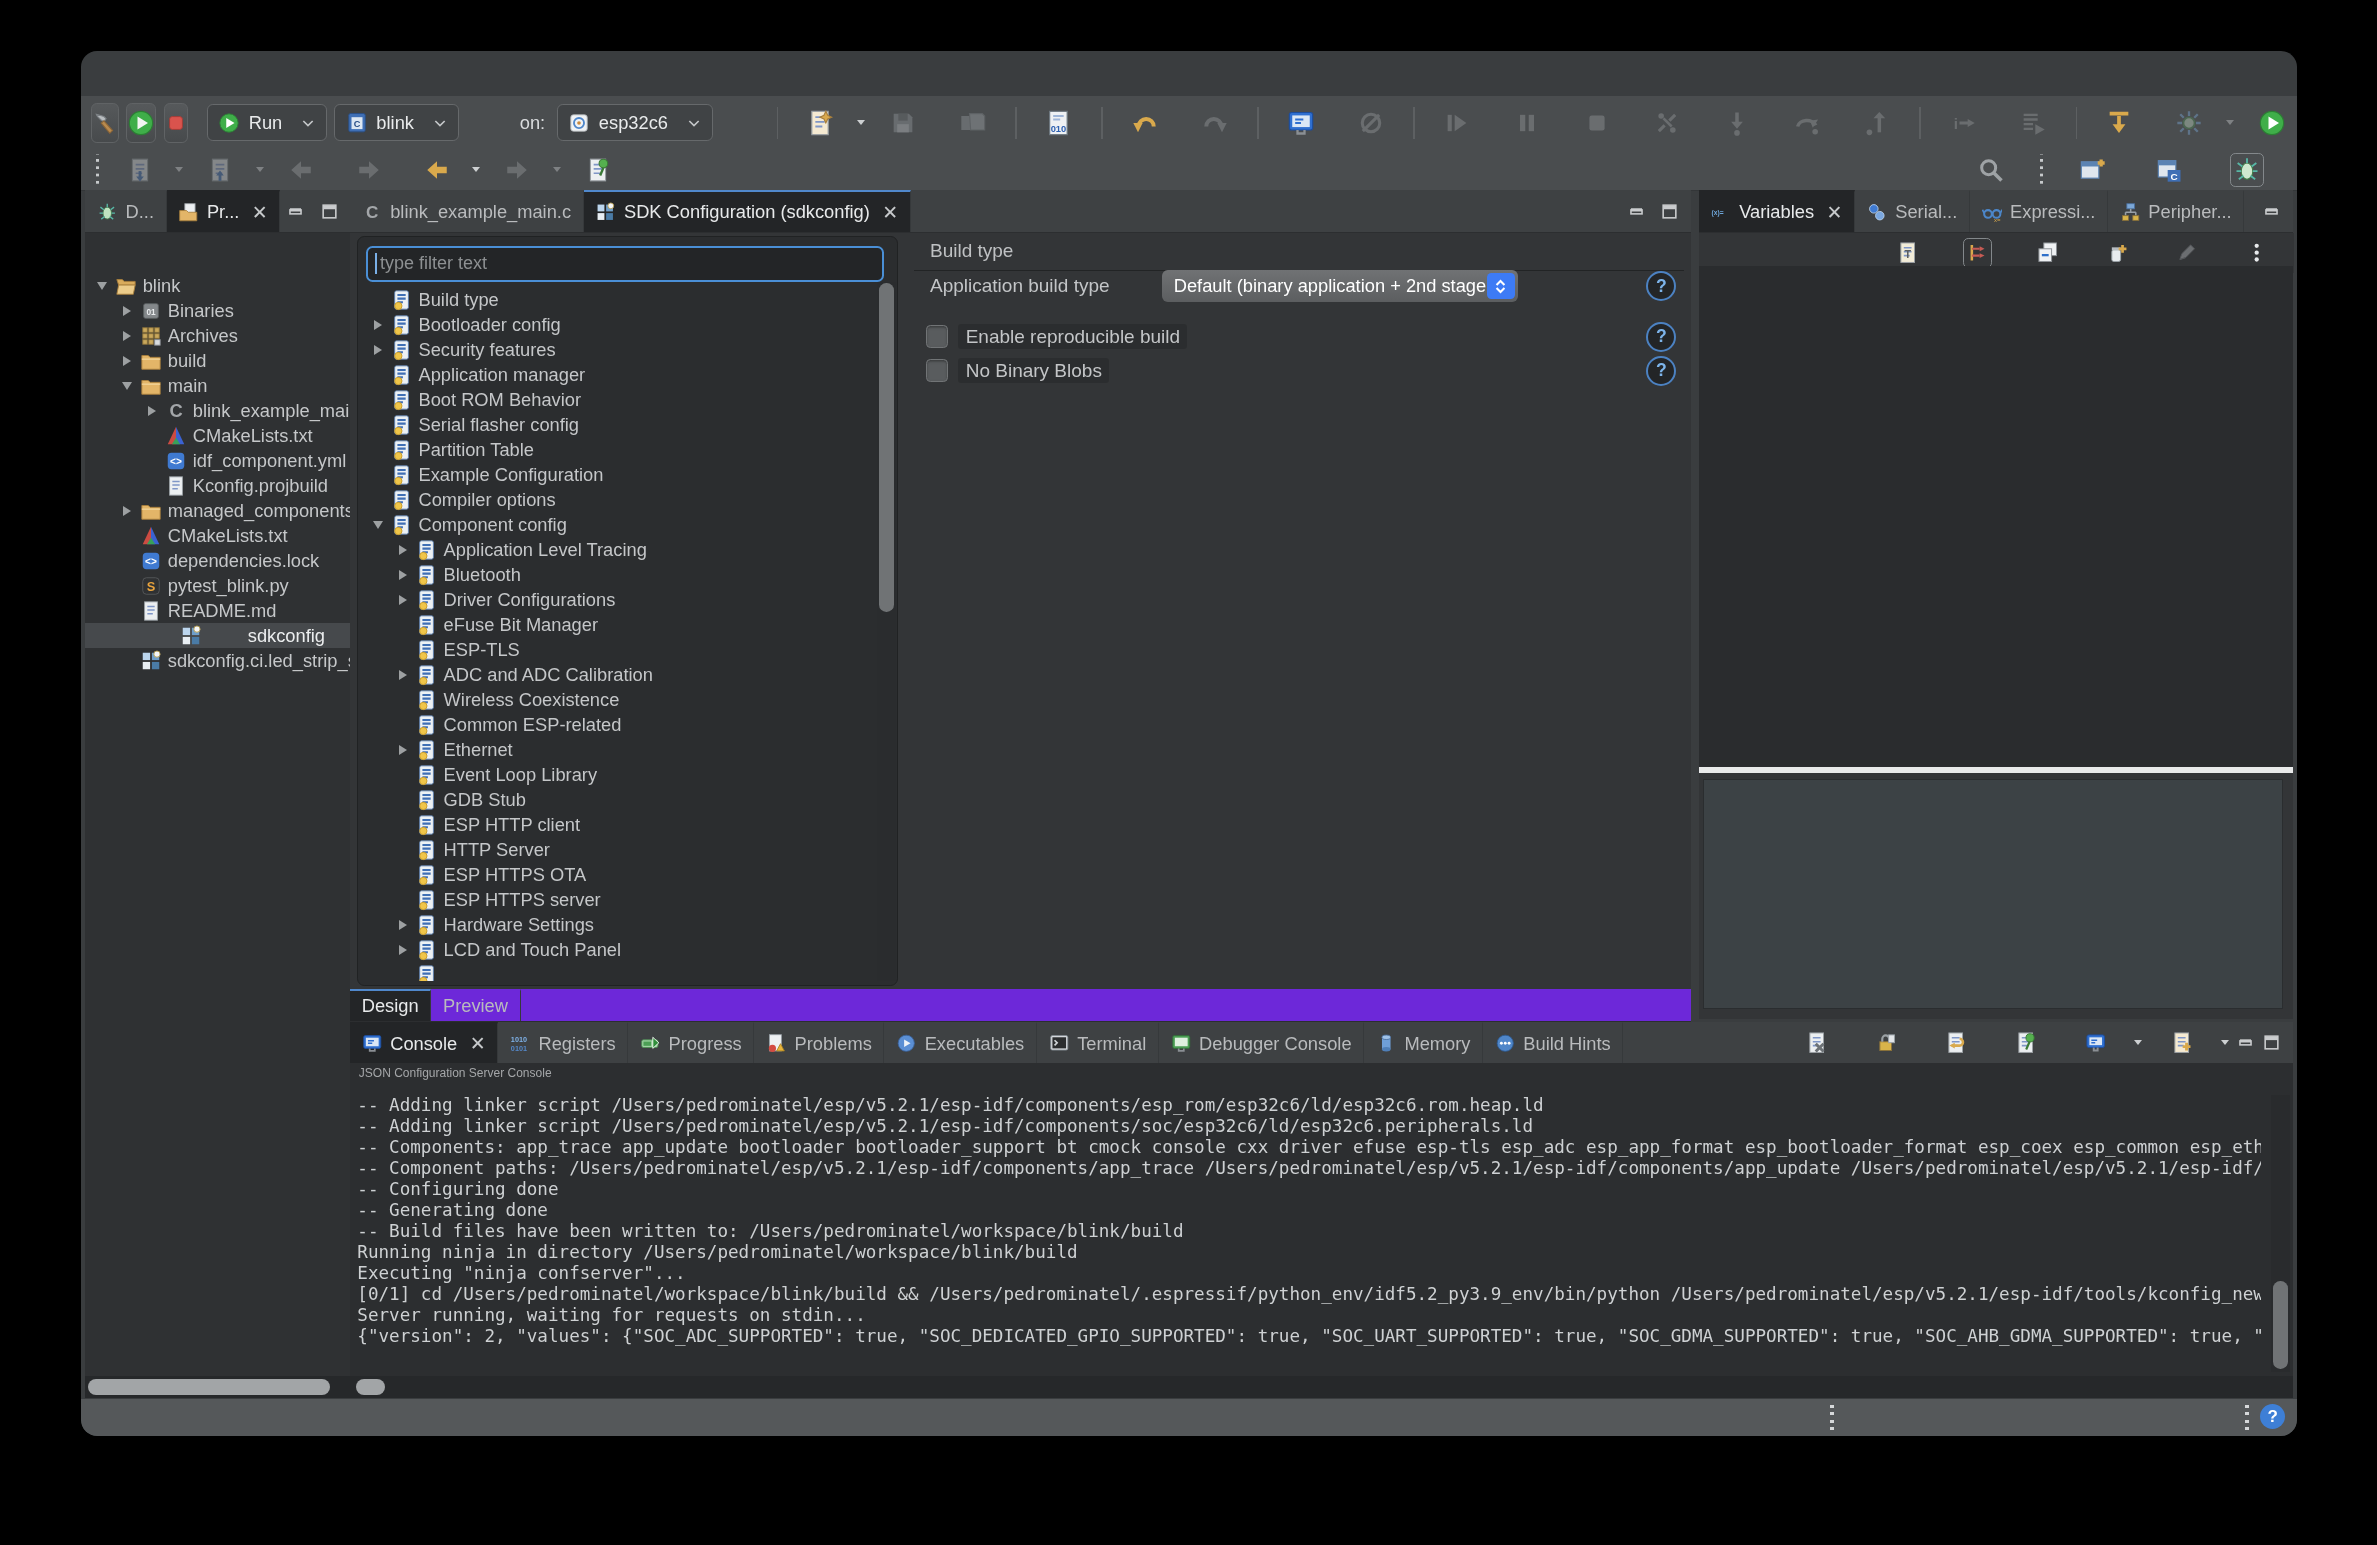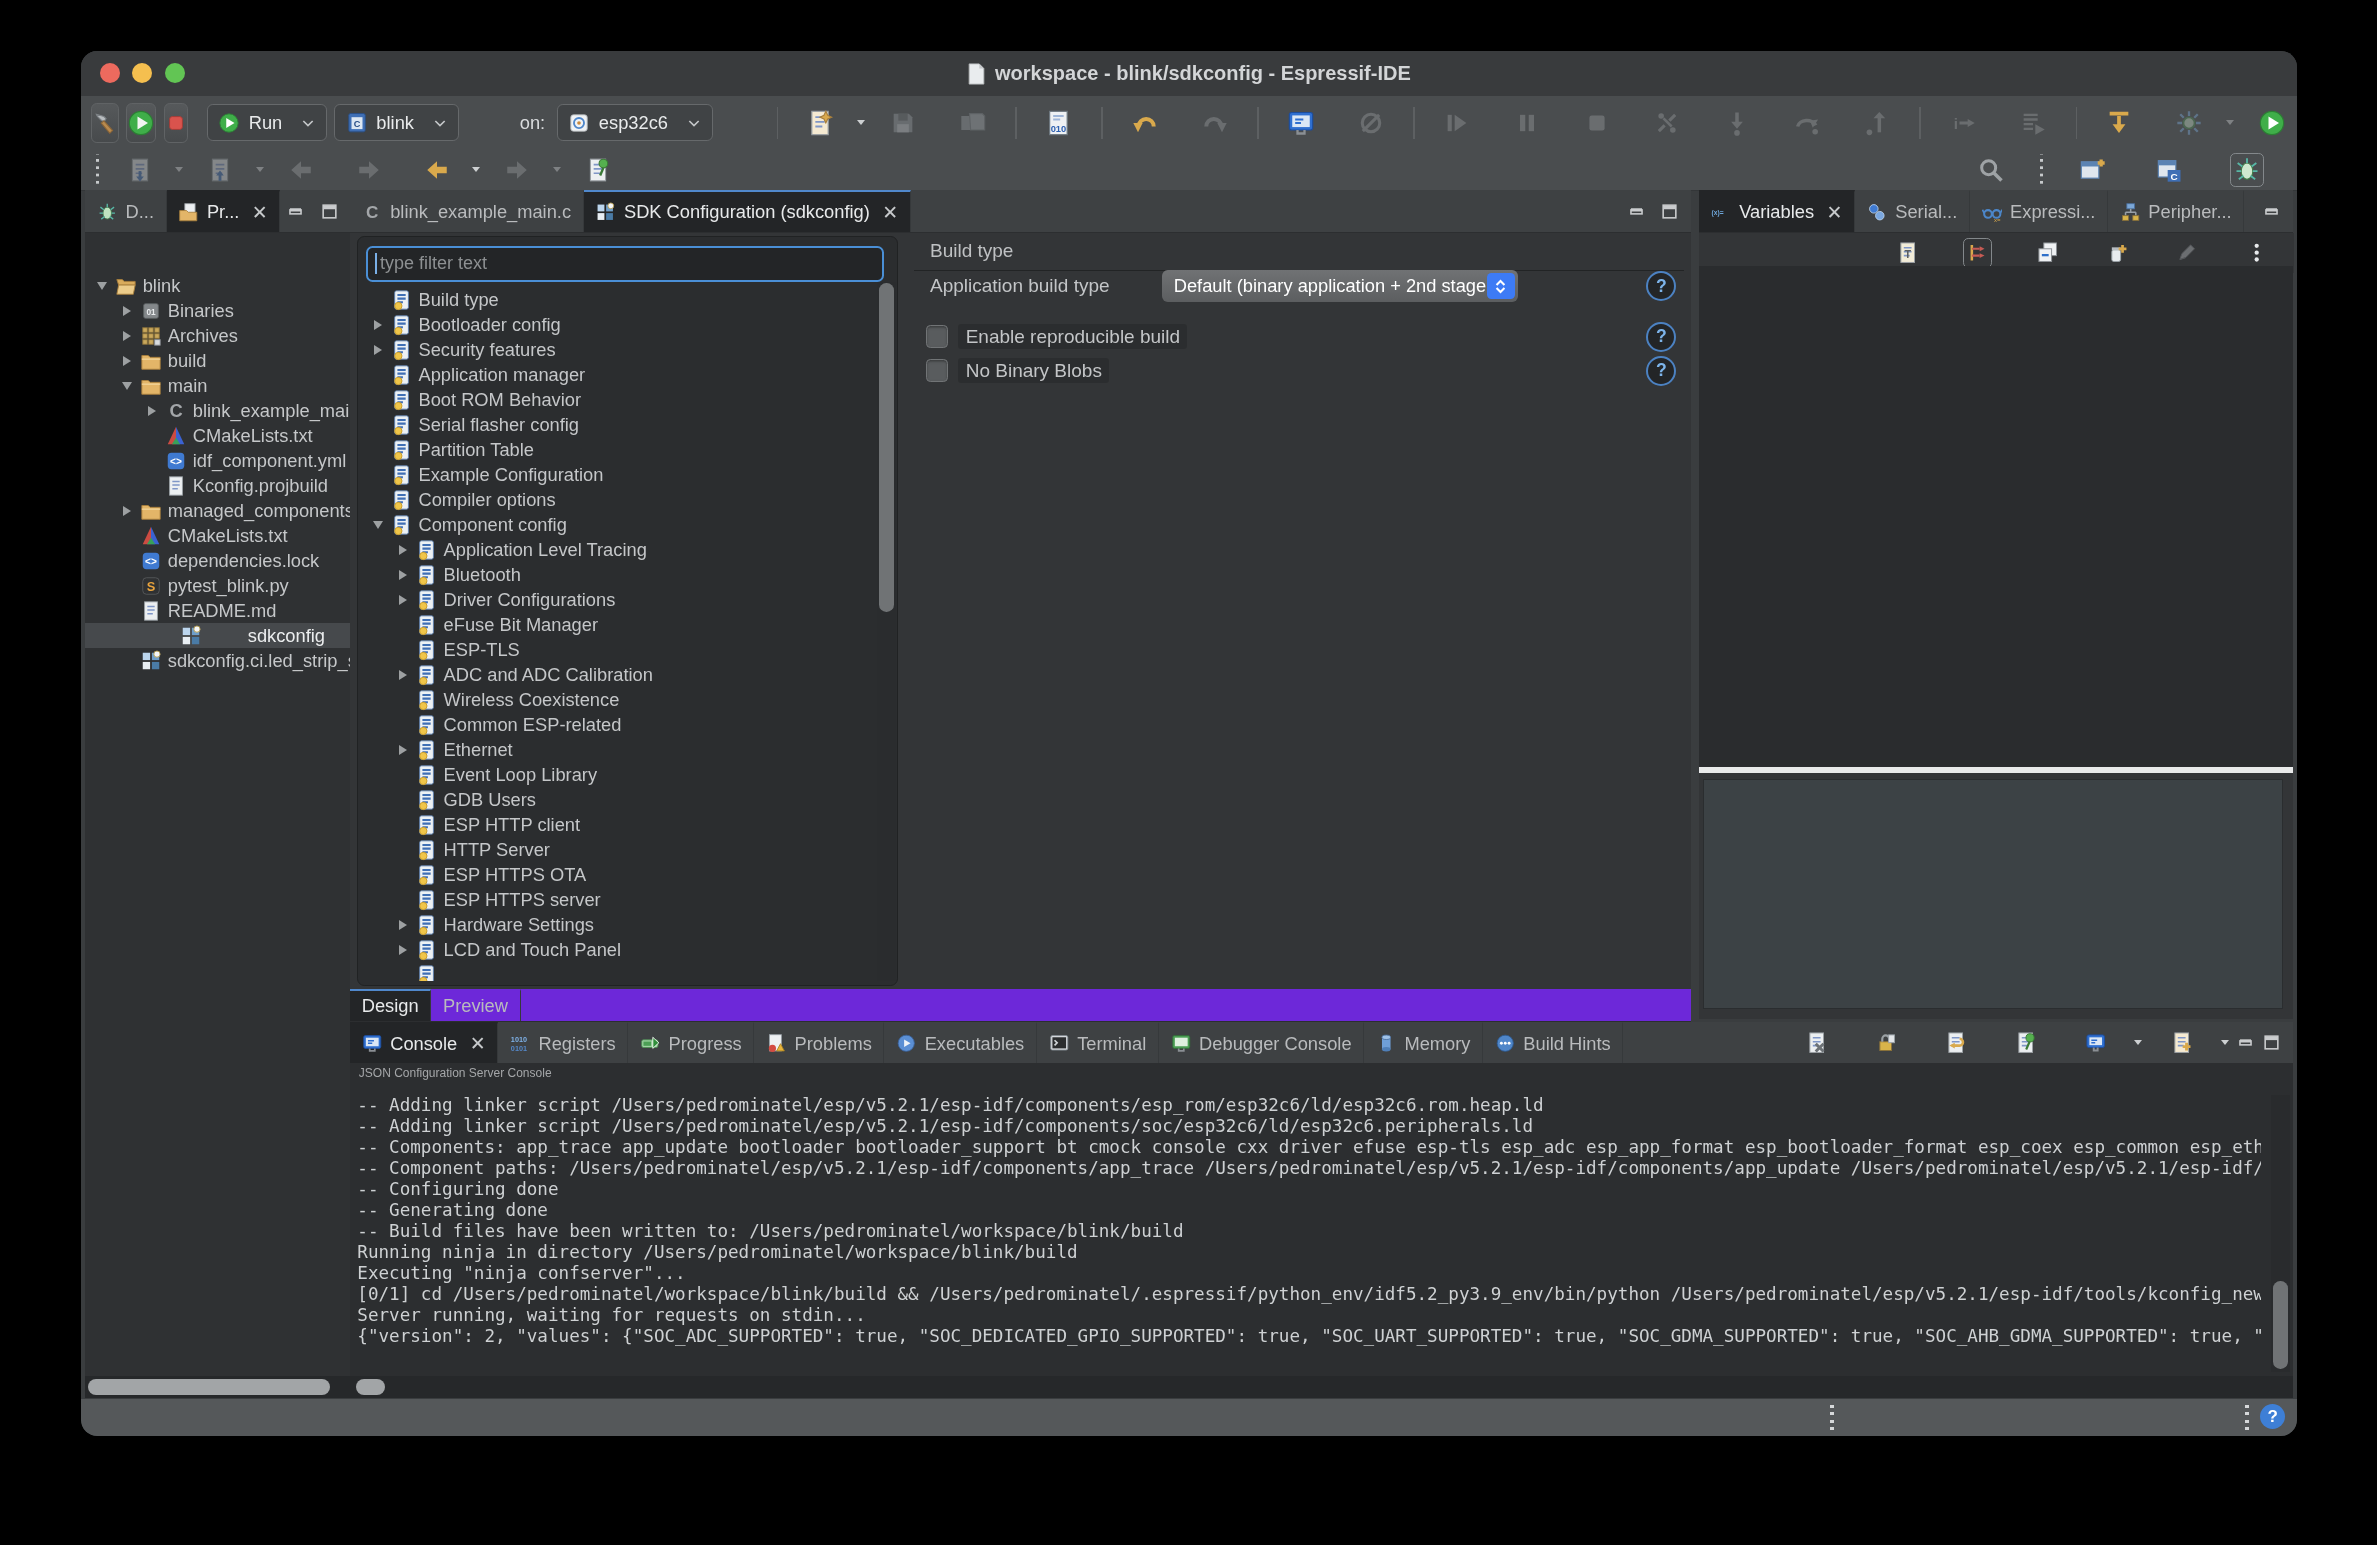--- a/index.html
+++ b/index.html
@@ -90,36 +90,20 @@
   .statusbar{position:absolute;left:0;right:0;bottom:0;height:37px;background:#55585a;border-radius:0 0 16px 16px;}
   .sgrip{position:absolute;top:5.9px;width:4.4px;height:25px;background:repeating-linear-gradient(to bottom,#d6d8da 0 2.9px,transparent 2.9px 7.3px);}
   .shelp{position:absolute;right:11.7px;top:5.1px;width:25px;height:25px;border-radius:50%;background:#3e7fd6;color:#fff;
     display:flex;align-items:center;justify-content:center;font-size:17px;font-weight:bold;}
 </style>
 </head>
 <body>
 
 <div class="window">
 
-  <div class="titlebar">
-    <div class="lights">
-      <span class="light" style="background:#ed6a5e"></span>
-      <span class="light" style="background:#f5bf4f"></span>
-      <span class="light" style="background:#62c554"></span>
-    </div>
-    <div class="title">
-      <span class="ic" style="width:19px;height:22px">
-        <svg viewBox="0 0 20 24">
-            <path d="M2 1h11l5 5v17H2z" fill="#e9ecee" stroke="#b9bcbe"></path>
-            <path d="M13 1v5h5" fill="#c6c9cb"></path>
-          </svg>
-      </span>
-      <span>workspace - blink/sdkconfig - Espressif-IDE</span>
-    </div>
-  </div>
 
   <div class="toolbar1">
     <span class="tb-btn">
         <span class="ic" style="width:26px;height:26px">
           <svg viewBox="0 0 24 24">
             <path d="M4 4l7 2 2 2-2 3-3-2-3-3z" fill="#b9bdc0" stroke="#7c8185"></path>
             <path d="M11 10l8 9-2.6 2.4L8.5 12z" fill="#b98a4e" stroke="#8a6538"></path>
           </svg>
         </span>
       </span>
@@ -974,21 +958,21 @@
           </div>
           <div class="trow" style="padding-left:31px">
             <span class="chev "></span>
             <span class="tico">
               <svg viewBox="0 0 24 24">
                 <rect x="4" y="2" width="15" height="20" rx="2" fill="#ecf1f5" stroke="#5c7fae"></rect>
                 <path d="M7 6.5h9M7 10.5h9M7 14.5h6" stroke="#3f6fb5" stroke-width="2.2"></path>
                 <circle cx="8" cy="18.5" r="4" fill="#f0c64a" stroke="#c79a28"></circle>
               </svg>
             </span>
-            <span>GDB Users</span>
+            <span>GDB Stub</span>
           </div>
           <div class="trow" style="padding-left:31px">
             <span class="chev "></span>
             <span class="tico">
               <svg viewBox="0 0 24 24">
                 <rect x="4" y="2" width="15" height="20" rx="2" fill="#ecf1f5" stroke="#5c7fae"></rect>
                 <path d="M7 6.5h9M7 10.5h9M7 14.5h6" stroke="#3f6fb5" stroke-width="2.2"></path>
                 <circle cx="8" cy="18.5" r="4" fill="#f0c64a" stroke="#c79a28"></circle>
               </svg>
             </span>

